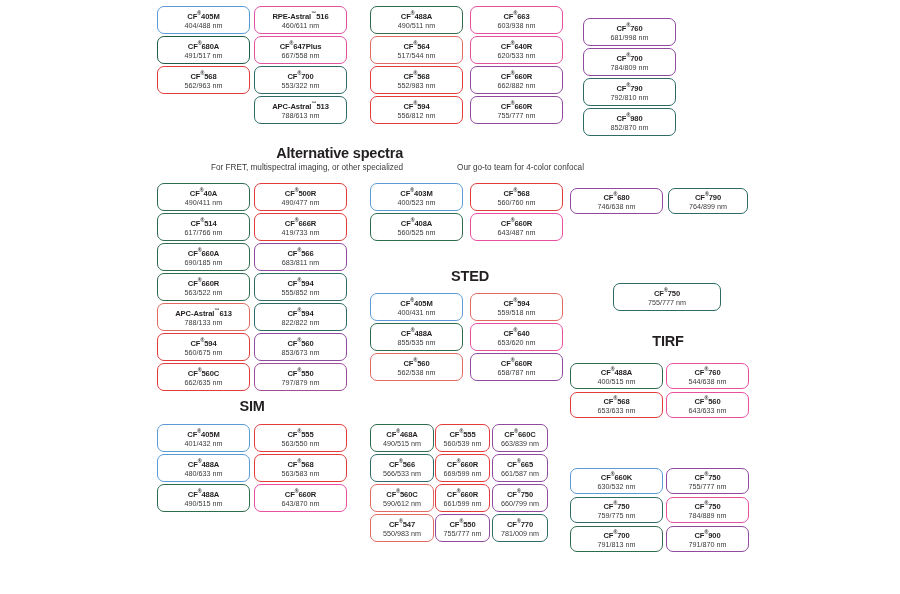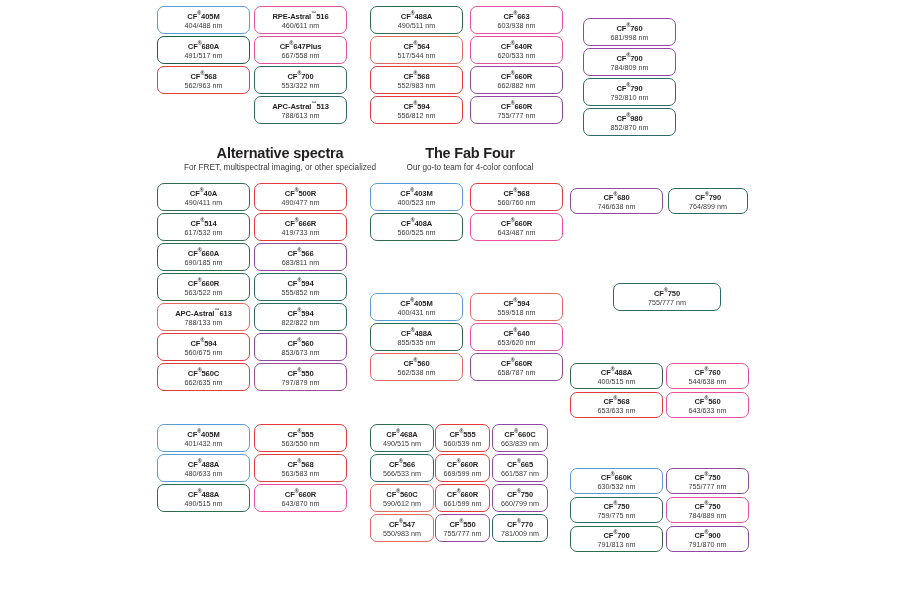--- a/index.html
+++ b/index.html
@@ -57,21 +57,21 @@
     text-align:center;
     letter-spacing:-0.2px;
     white-space:nowrap;
   }
   .sec-title.two-line{white-space:normal;line-height:1.15;}
   .sec-sub{
     position:absolute;
     font-size:8.2px;
     font-weight:normal;
     color:#3a3a3a;
-    text-align:center;
+    text-align:right;
     white-space:nowrap;
   }
 </style>
 </head>
 <body>
 
 <div class="canvas" id="canvas">
     <div class="pill" style="left: 157px; top: 6px; width: 93px; height: 28px; border-color: rgb(91, 155, 213);">
       <div class="nm">CF<sup>®</sup>405M</div>
       <div class="wl">404/488 nm</div>
@@ -141,29 +141,29 @@
       <div class="wl">784/809 nm</div>
     </div>
     <div class="pill" style="left: 583px; top: 78px; width: 93px; height: 28px; border-color: rgb(45, 107, 102);">
       <div class="nm">CF<sup>®</sup>790</div>
       <div class="wl">792/810 nm</div>
     </div>
     <div class="pill" style="left: 583px; top: 108px; width: 93px; height: 28px; border-color: rgb(45, 107, 102);">
       <div class="nm">CF<sup>®</sup>980</div>
       <div class="wl">852/870 nm</div>
     </div>
-    <div class="sec-title" style="left: 157px; top: 145px; width: 246px;">Alternative spectra</div>
+    <div class="sec-title" style="left: 157px; top: 145px; width: 246px; text-align: right;">Alternative spectra</div>
     <div class="sec-sub" style="left: 157px; top: 163px; width: 246px;">For FRET, multispectral imaging, or other specialized</div>
     <div class="pill" style="left: 157px; top: 183px; width: 93px; height: 28px; border-color: rgb(47, 107, 79);">
       <div class="nm">CF<sup>®</sup>40A</div>
       <div class="wl">490/411 nm</div>
     </div>
     <div class="pill" style="left: 157px; top: 213px; width: 93px; height: 28px; border-color: rgb(47, 107, 79);">
       <div class="nm">CF<sup>®</sup>514</div>
-      <div class="wl">617/532 nm</div>
+      <div class="wl">617/766 nm</div>
     </div>
     <div class="pill" style="left: 157px; top: 243px; width: 93px; height: 28px; border-color: rgb(47, 107, 79);">
       <div class="nm">CF<sup>®</sup>660A</div>
       <div class="wl">690/185 nm</div>
     </div>
     <div class="pill" style="left: 157px; top: 273px; width: 93px; height: 28px; border-color: rgb(47, 107, 79);">
       <div class="nm">CF<sup>®</sup>660R</div>
       <div class="wl">563/522 nm</div>
     </div>
     <div class="pill" style="left: 157px; top: 303px; width: 93px; height: 28px; border-color: rgb(224, 106, 98);">
@@ -199,38 +199,38 @@
       <div class="wl">822/822 nm</div>
     </div>
     <div class="pill" style="left: 254px; top: 333px; width: 93px; height: 28px; border-color: rgb(142, 75, 158);">
       <div class="nm">CF<sup>®</sup>560</div>
       <div class="wl">853/673 nm</div>
     </div>
     <div class="pill" style="left: 254px; top: 363px; width: 93px; height: 28px; border-color: rgb(156, 77, 150);">
       <div class="nm">CF<sup>®</sup>550</div>
       <div class="wl">797/879 nm</div>
     </div>
-    <div class="sec-title" style="left: 370px; top: 145px; width: 200px;">The Fab Four</div>
-    <div class="sec-sub" style="left: 370px; top: 163px; width: 200px;">Our go-to team for 4-color confocal</div>
+    <div class="sec-sub" style="left: 384px; top: 163px; width: 200px;">Our go-to team for 4-color confocal</div>
     <div class="pill" style="left: 370px; top: 183px; width: 93px; height: 28px; border-color: rgb(91, 155, 213);">
       <div class="nm">CF<sup>®</sup>403M</div>
       <div class="wl">400/523 nm</div>
     </div>
     <div class="pill" style="left: 370px; top: 213px; width: 93px; height: 28px; border-color: rgb(47, 107, 79);">
       <div class="nm">CF<sup>®</sup>408A</div>
       <div class="wl">560/525 nm</div>
     </div>
     <div class="pill" style="left: 470px; top: 183px; width: 93px; height: 28px; border-color: rgb(226, 59, 59);">
       <div class="nm">CF<sup>®</sup>568</div>
       <div class="wl">560/760 nm</div>
     </div>
     <div class="pill" style="left: 470px; top: 213px; width: 93px; height: 28px; border-color: rgb(233, 79, 160);">
       <div class="nm">CF<sup>®</sup>660R</div>
       <div class="wl">643/487 nm</div>
     </div>
+    <div class="sec-title" style="left: 370px; top: 268px; width: 200px;">STED</div>
     <div class="pill" style="left: 370px; top: 293px; width: 93px; height: 28px; border-color: rgb(91, 155, 213);">
       <div class="nm">CF<sup>®</sup>405M</div>
       <div class="wl">400/431 nm</div>
     </div>
     <div class="pill" style="left: 370px; top: 323px; width: 93px; height: 28px; border-color: rgb(47, 107, 79);">
       <div class="nm">CF<sup>®</sup>488A</div>
       <div class="wl">855/535 nm</div>
     </div>
     <div class="pill" style="left: 370px; top: 353px; width: 93px; height: 28px; border-color: rgb(224, 106, 98);">
       <div class="nm">CF<sup>®</sup>560</div>
@@ -253,20 +253,21 @@
       <div class="wl">746/638 nm</div>
     </div>
     <div class="pill" style="left: 668px; top: 188px; width: 80px; height: 26px; border-color: rgb(45, 107, 102);">
       <div class="nm">CF<sup>®</sup>790</div>
       <div class="wl">764/899 nm</div>
     </div>
     <div class="pill" style="left: 613px; top: 283px; width: 108px; height: 28px; border-color: rgb(45, 107, 102);">
       <div class="nm">CF<sup>®</sup>750</div>
       <div class="wl">755/777 nm</div>
     </div>
+    <div class="sec-title" style="left: 588px; top: 333px; width: 160px;">TIRF</div>
     <div class="pill" style="left: 570px; top: 363px; width: 93px; height: 26px; border-color: rgb(47, 107, 79);">
       <div class="nm">CF<sup>®</sup>488A</div>
       <div class="wl">400/515 nm</div>
     </div>
     <div class="pill" style="left: 570px; top: 392px; width: 93px; height: 26px; border-color: rgb(226, 59, 59);">
       <div class="nm">CF<sup>®</sup>568</div>
       <div class="wl">653/633 nm</div>
     </div>
     <div class="pill" style="left: 666px; top: 363px; width: 83px; height: 26px; border-color: rgb(233, 79, 160);">
       <div class="nm">CF<sup>®</sup>760</div>
@@ -293,20 +294,21 @@
       <div class="wl">755/777 nm</div>
     </div>
     <div class="pill" style="left: 666px; top: 497px; width: 83px; height: 26px; border-color: rgb(233, 79, 160);">
       <div class="nm">CF<sup>®</sup>750</div>
       <div class="wl">784/889 nm</div>
     </div>
     <div class="pill" style="left: 666px; top: 526px; width: 83px; height: 26px; border-color: rgb(142, 75, 158);">
       <div class="nm">CF<sup>®</sup>900</div>
       <div class="wl">791/870 nm</div>
     </div>
+    <div class="sec-title" style="left: 157px; top: 398px; width: 190px;">SIM</div>
     <div class="pill" style="left: 157px; top: 424px; width: 93px; height: 28px; border-color: rgb(91, 155, 213);">
       <div class="nm">CF<sup>®</sup>405M</div>
       <div class="wl">401/432 nm</div>
     </div>
     <div class="pill" style="left: 157px; top: 454px; width: 93px; height: 28px; border-color: rgb(91, 155, 213);">
       <div class="nm">CF<sup>®</sup>488A</div>
       <div class="wl">480/633 nm</div>
     </div>
     <div class="pill" style="left: 157px; top: 484px; width: 93px; height: 28px; border-color: rgb(47, 107, 79);">
       <div class="nm">CF<sup>®</sup>488A</div>

